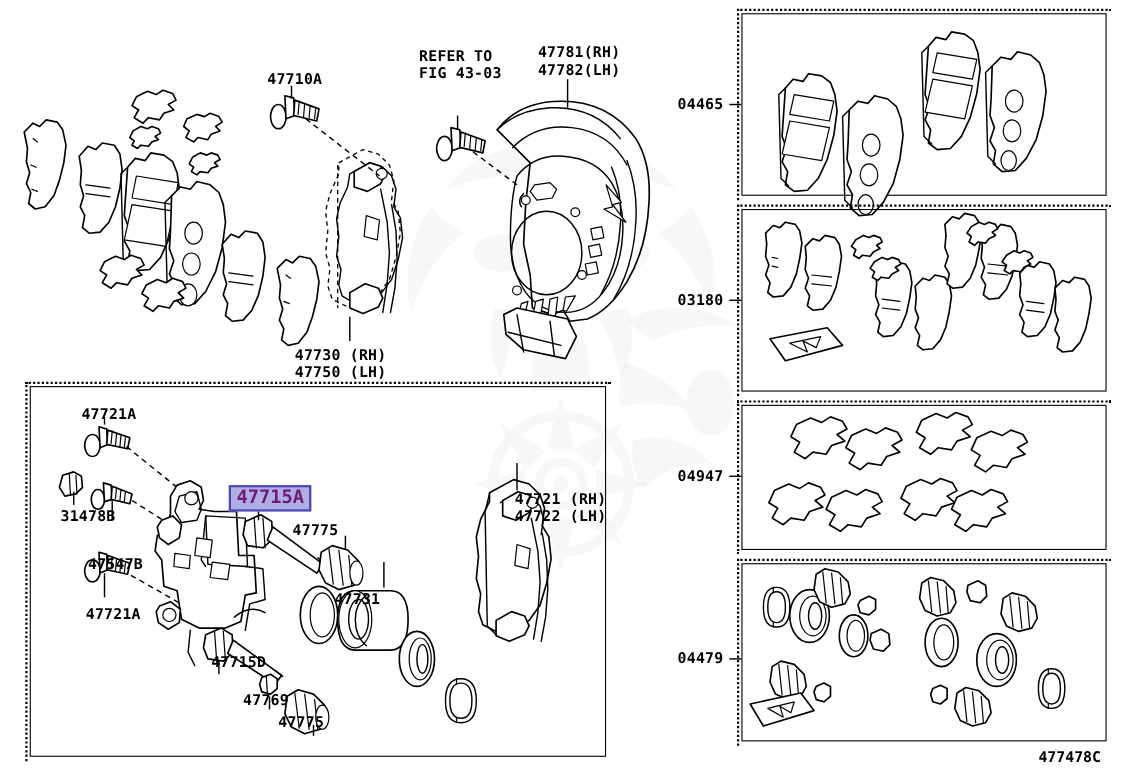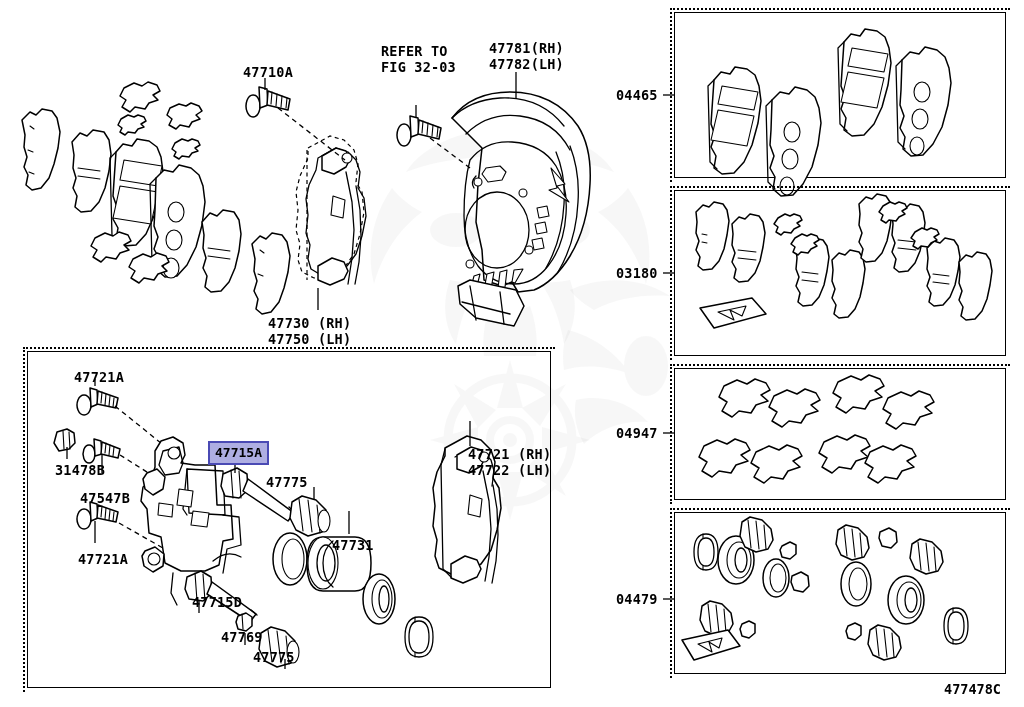--- a/index.html
+++ b/index.html
@@ -23,22 +23,22 @@
     letter-spacing:.2px;
     line-height:15.5px;
     white-space:pre;
     color:#000;
   }
 
   
   .badge{
     position:absolute;
     font-family:"DejaVu Sans Mono","Liberation Mono",monospace;
-    font-weight:bold;font-size:13px;line-height:17px;
-    color:#000000;
+    font-weight:bold;font-size:17px;line-height:17px;
+    color:#701a75;
     background:#aeaee2;
     border:2px solid #4a4ab4;
     padding:1px 5px 2px 5px;
     white-space:pre;
     box-sizing:border-box;
   }
 
   
   .panel{
     position:absolute;
@@ -481,37 +481,37 @@
 
   <svg style="position:absolute;left:0px;top:0px;" width="1024" height="707" viewBox="0 0 1024 707">
     <line class="lead" x1="663" y1="95" x2="674" y2="95"></line>
     <line class="lead" x1="663" y1="273" x2="674" y2="273"></line>
     <line class="lead" x1="663" y1="433" x2="674" y2="433"></line>
     <line class="lead" x1="663" y1="599" x2="674" y2="599"></line>
   </svg>
 
   <div class="lbl" style="left:243px;top:65px;">47710A</div>
   <div class="lbl" style="left:381px;top:44px;">REFER TO
-FIG 32-03</div>
+FIG 43-03</div>
   <div class="lbl" style="left:489px;top:41px;">47781(RH)
 47782(LH)</div>
   <div class="lbl" style="left:268px;top:316px;">47730 (RH)
 47750 (LH)</div>
 
   <div class="lbl" style="left:616px;top:88px;">04465</div>
   <div class="lbl" style="left:616px;top:266px;">03180</div>
   <div class="lbl" style="left:616px;top:426px;">04947</div>
   <div class="lbl" style="left:616px;top:592px;">04479</div>
 
   <div class="lbl" style="left:74px;top:370px;">47721A</div>
   <div class="lbl" style="left:55px;top:463px;">31478B</div>
-  <div class="lbl" style="left:80px;top:491px;">47547B</div>
+  <div class="lbl" style="left:80px;top:506px;">47547B</div>
   <div class="lbl" style="left:78px;top:552px;">47721A</div>
   <div class="lbl" style="left:266px;top:475px;">47775</div>
-  <div class="lbl" style="left:304px;top:538px;padding-left:28px;">47731</div>
+  <div class="lbl" style="left:304px;top:538px;">47731</div>
   <div class="lbl" style="left:180px;top:595px;margin-left:12px;">47715D</div>
   <div class="lbl" style="left:221px;top:630px;">47769</div>
   <div class="lbl" style="left:253px;top:650px;">47775</div>
   <div class="lbl" style="left:468px;top:447px;">47721 (RH)
 47722 (LH)</div>
 
   <div class="badge" style="left:208px;top:441px;">47715A</div>
 
   <div class="corner-code" style="left:944px;top:681px;">477478C</div>
 

